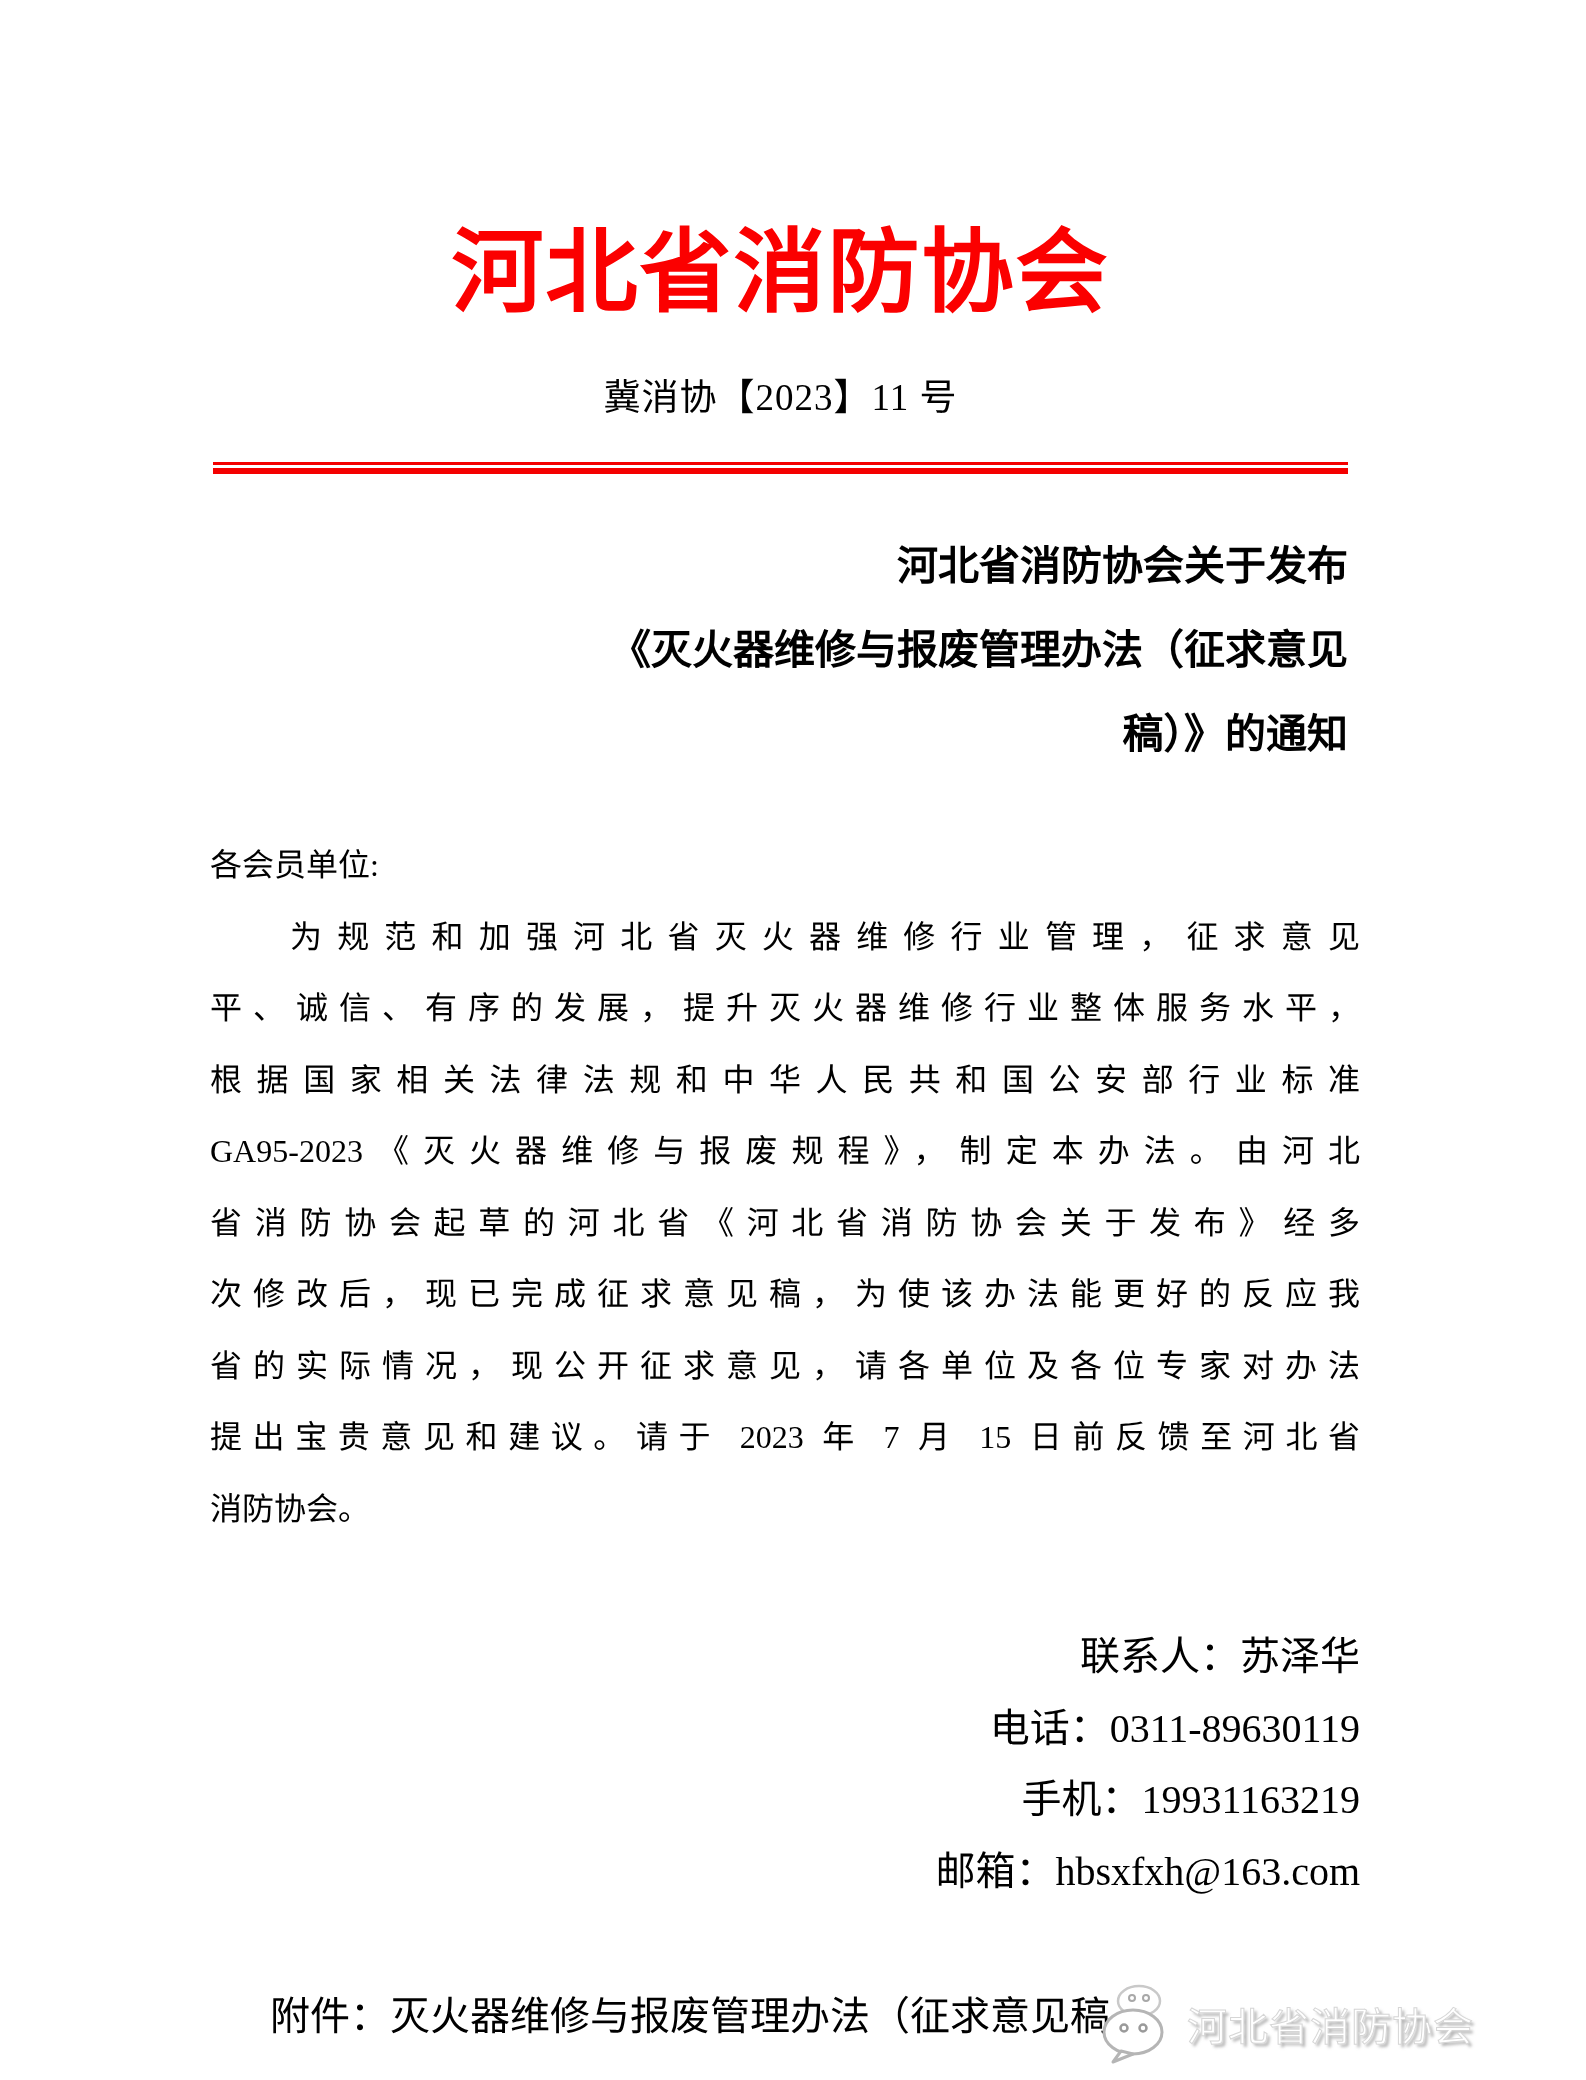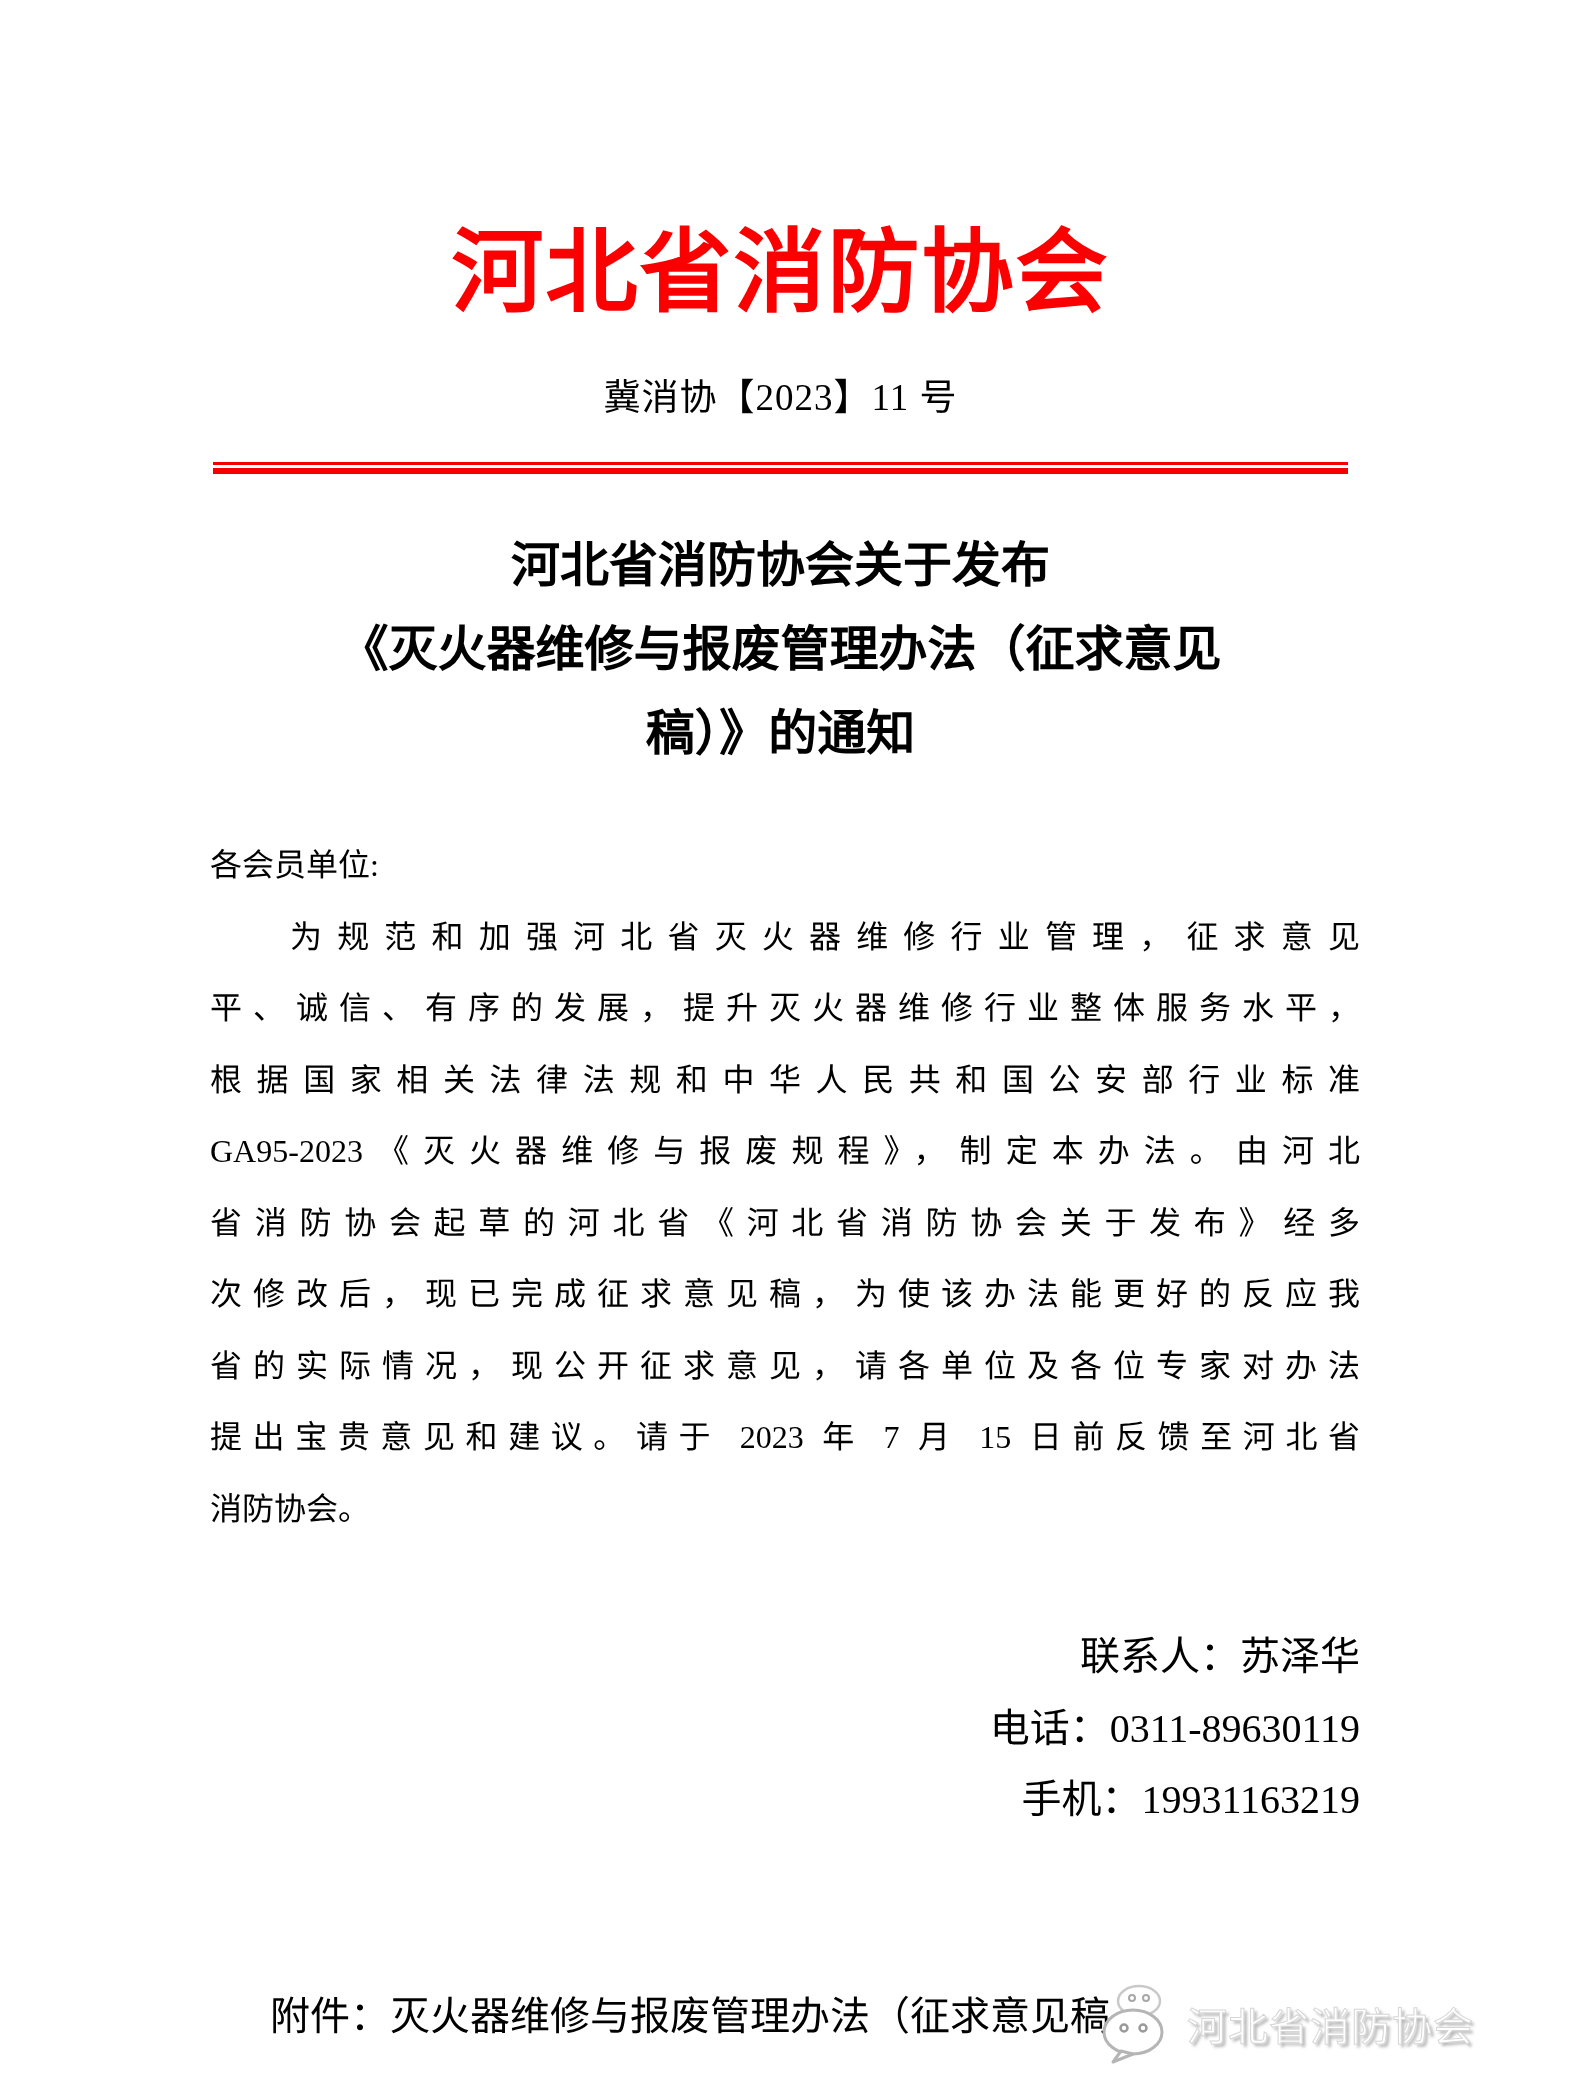--- a/index.html
+++ b/index.html
@@ -27,22 +27,22 @@
     font-family:Liberation Serif, serif;
   }
   
   .red-rule{position:absolute;top:462px;left:213px;width:1135px;}
   .red-rule .thin{height:3px;background:var(--color-rule_red,#f40000);}
   .red-rule .gap{height:3px;background:#ffffff;}
   .red-rule .thick{height:6px;background:var(--color-rule_red,#f40000);}
   
   .notice-title{
     position:absolute;top:524px;left:213px;width:1135px;
-    text-align:center;font-weight:bold;
-    font-size:49px;line-height:84px;
+    text-align:right;font-weight:bold;
+    font-size:41px;line-height:84px;
   }
   
   .body-text{position:absolute;top:830px;left:210px;width:1150px;font-size:32px;}
   .body-text .line{height:71.5px;line-height:71.5px;white-space:nowrap;}
   .line.just{white-space:normal;text-align:justify;text-align-last:justify;}
   .line.indent{text-indent:80px;}
   
   .contacts{position:absolute;top:1621px;left:210px;width:1150px;font-size:40px;}
   .contacts .line{height:71.5px;line-height:71.5px;padding-left:60px;white-space:nowrap;text-align:right;}
   
@@ -95,20 +95,21 @@
     <div class="line just">次修改后，现已完成征求意见稿，为使该办法能更好的反应我</div>
     <div class="line just">省的实际情况，现公开征求意见，请各单位及各位专家对办法</div>
     <div class="line just">提出宝贵意见和建议。请于 2023 年 7 月 15 日前反馈至河北省</div>
     <div class="line">消防协会。</div>
   </div>
 
   <div class="contacts">
     <div class="line">联系人：苏泽华</div>
     <div class="line">电话：0311-89630119</div>
     <div class="line">手机：19931163219</div>
+    <div class="line">邮箱：hbsxfxh@163.com</div>
   </div>
 
   <div class="attachment">附件：灭火器维修与报废管理办法（征求意见稿</div>
 
   <div class="watermark">
     <span>
       <svg width="88" height="80" viewBox="0 0 88 80">
 
         <ellipse cx="48" cy="17" rx="21" ry="15" fill="#ffffff" stroke="#c9c9c9" stroke-width="2.5"></ellipse>
         <circle cx="41" cy="14" r="3" fill="#ffffff" stroke="#a8a8a8" stroke-width="2"></circle>

